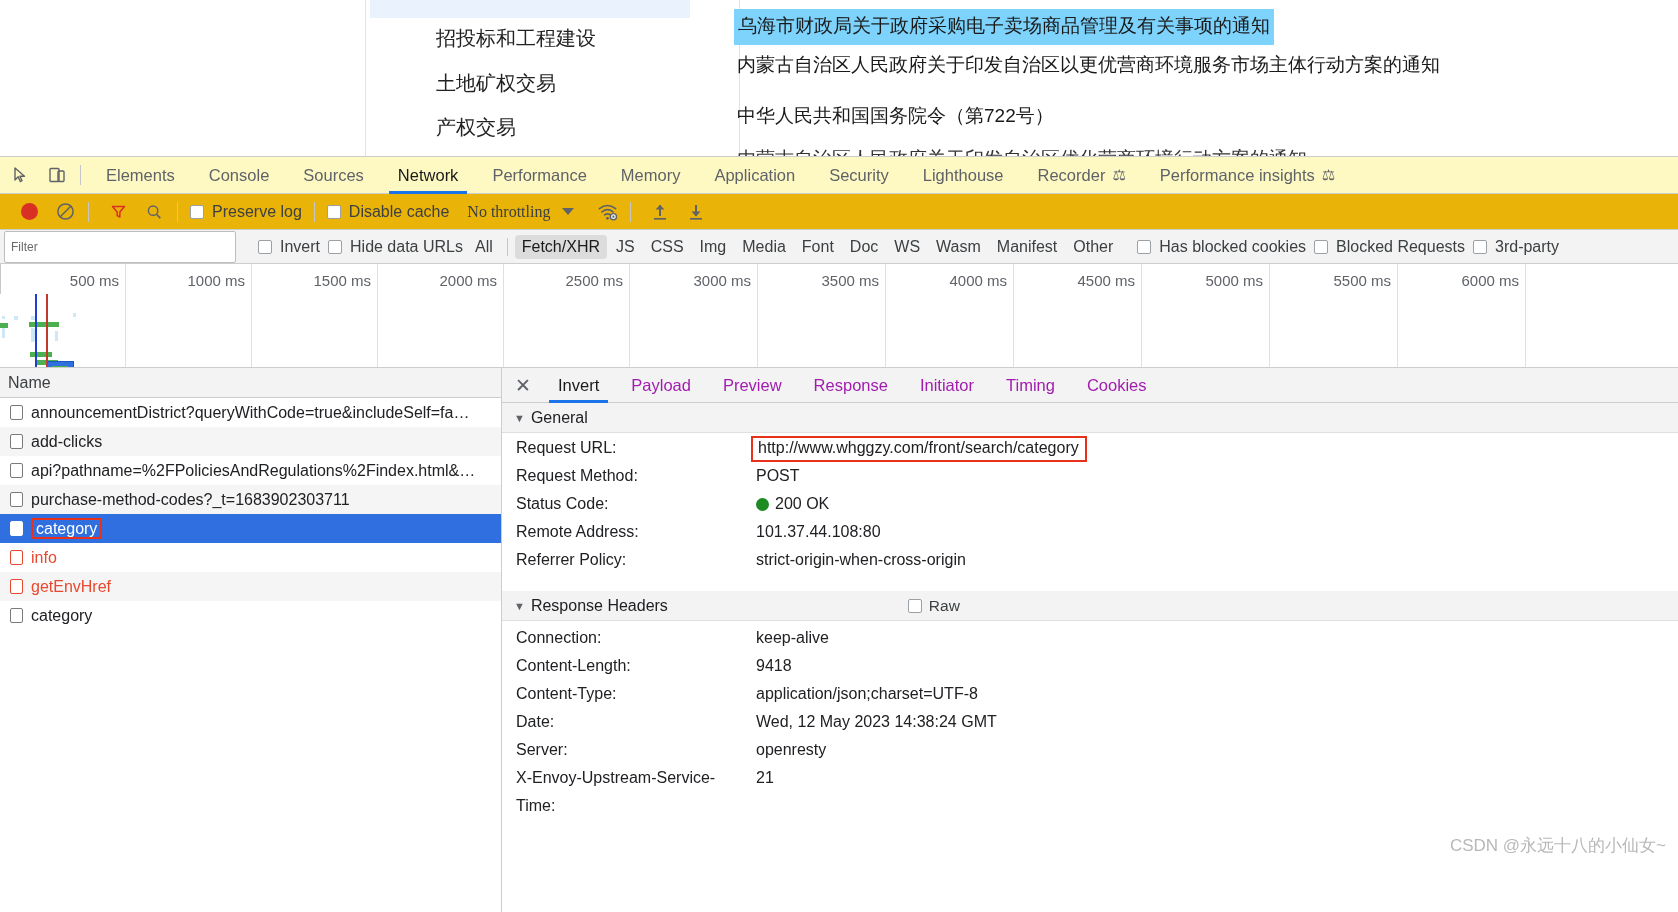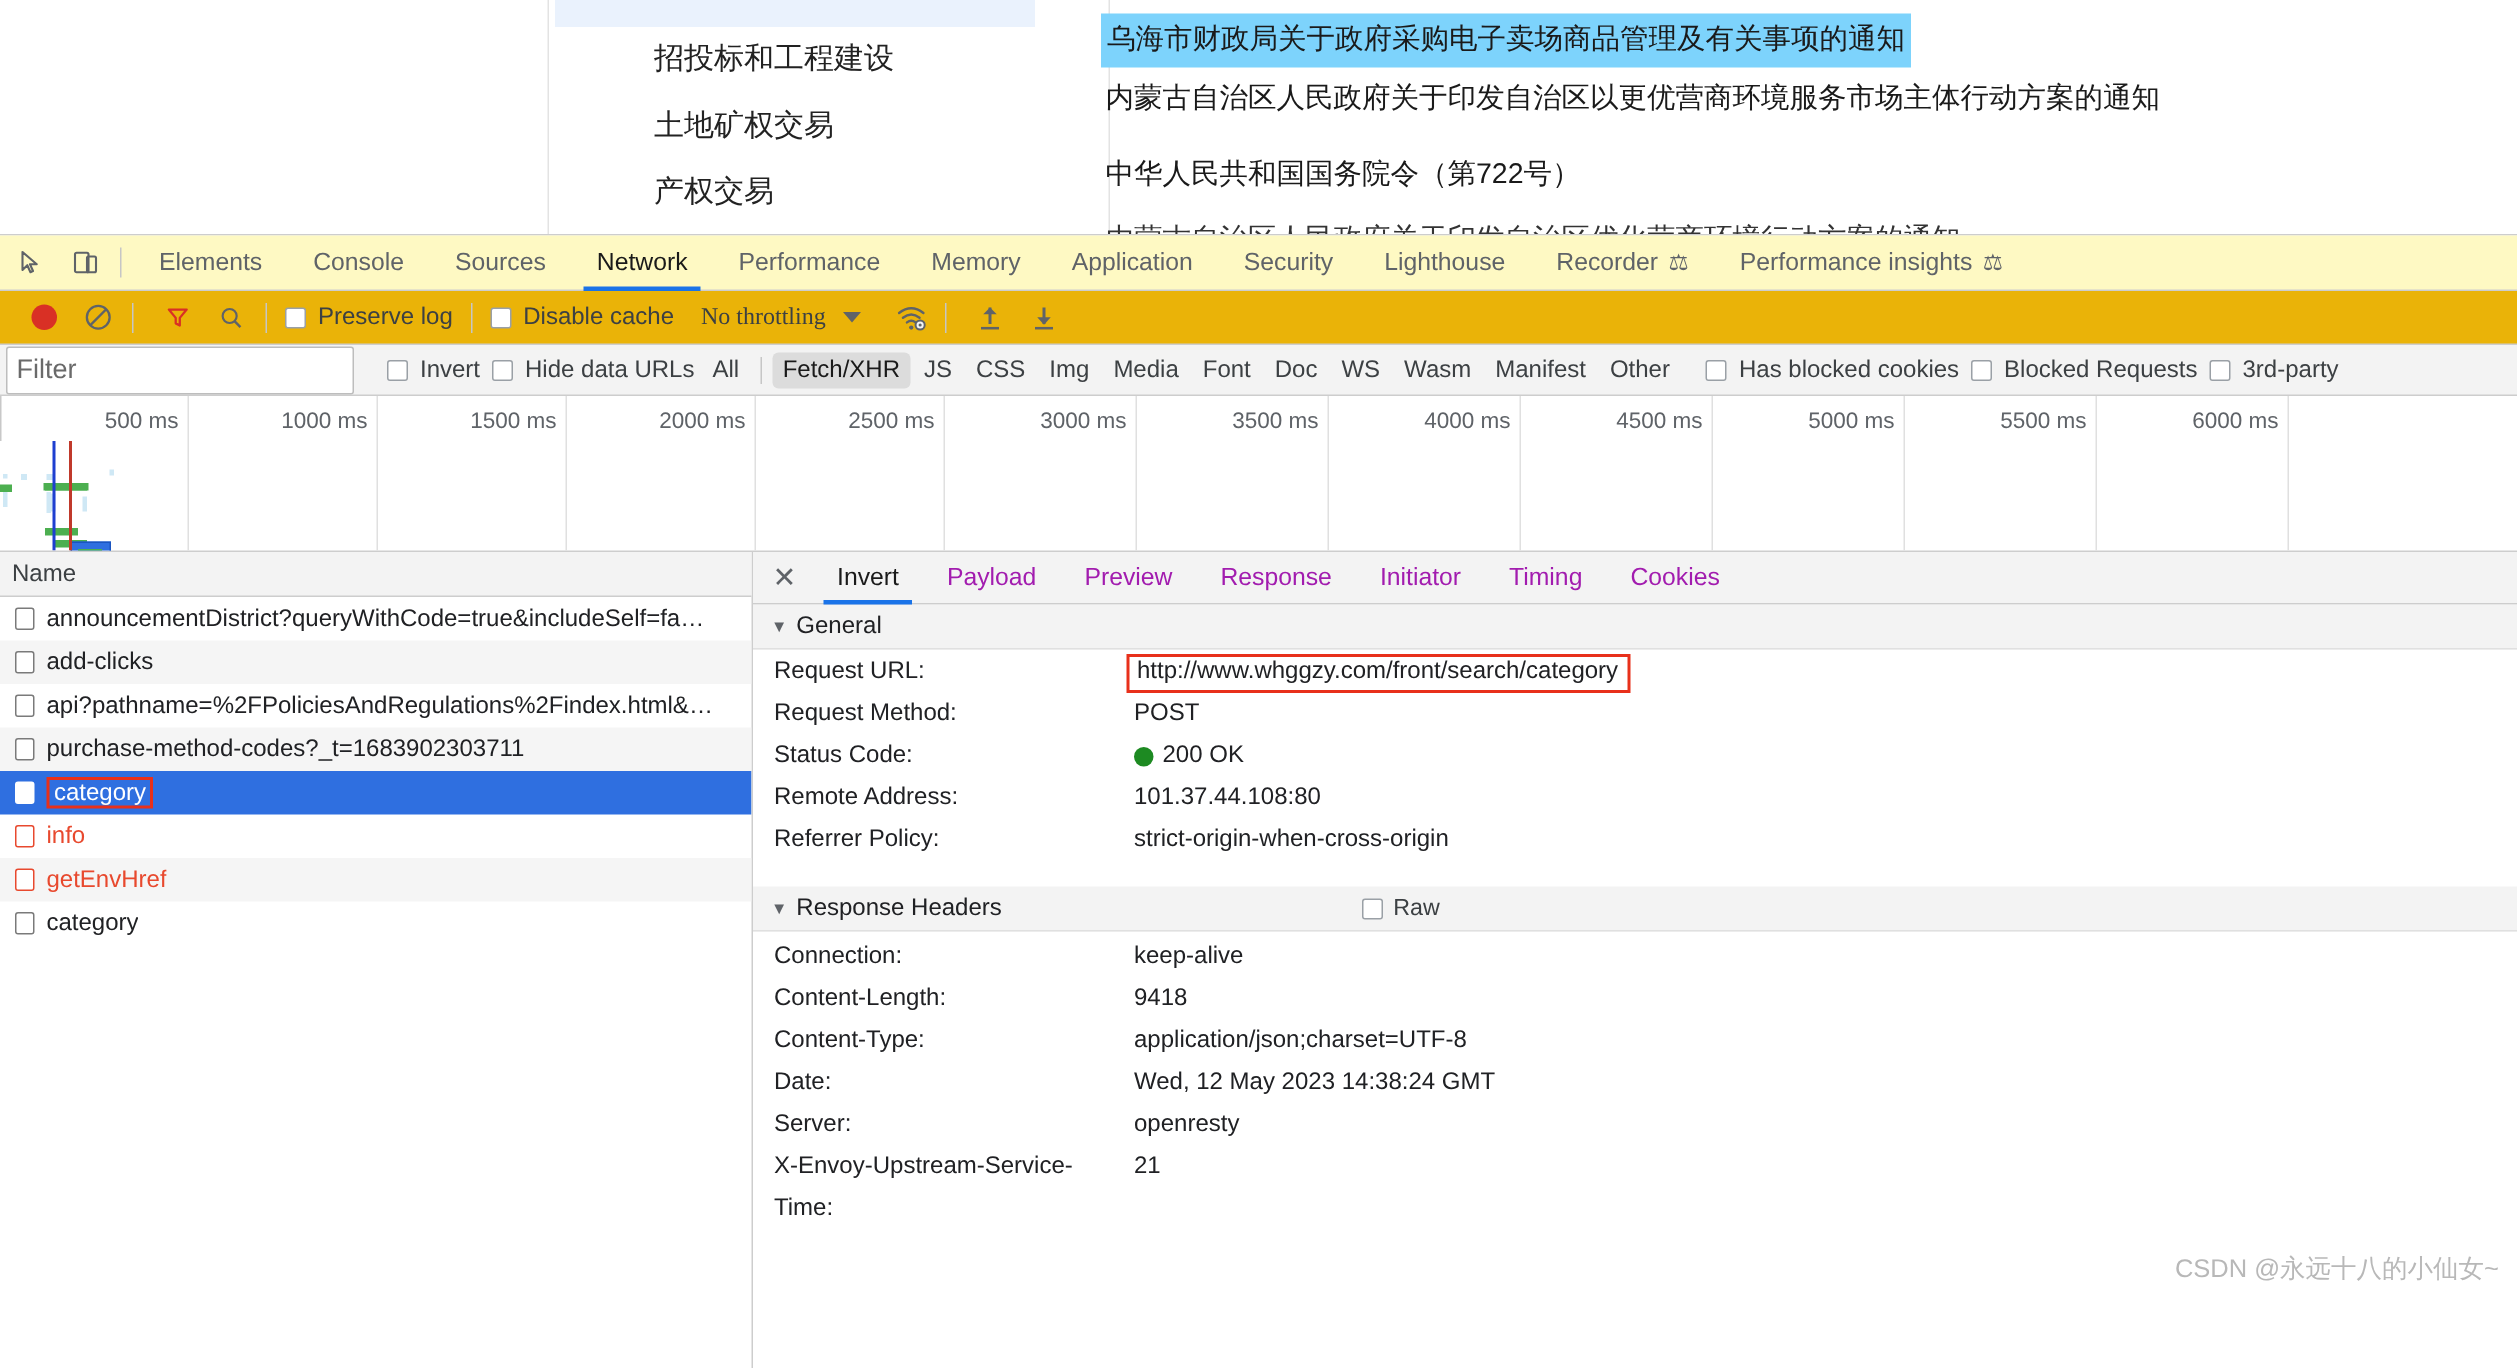--- a/index.html
+++ b/index.html
@@ -100,21 +100,21 @@
 
   
   .dt-filterbar {
     position: relative; height: 34px; background: #f3f3f3;
     border-bottom: 1px solid #cdcdcd;
     display: flex; align-items: center;
   }
   .filter-input {
     width: 232px; height: 32px; margin-left: 4px;
     border: 1px solid #bdbdbd; border-radius: 2px; background: #fff;
-    font-size: 18px; color: #3c4043; padding: 0 6px;
+    font-size: 12px; color: #3c4043; padding: 0 6px;
     font-family: "Liberation Sans", sans-serif;
     outline: none;
   }
   .filter-input::placeholder { color: #6a6a6a; }
   .ftype {
     font-size: 16px; color: #3c4043; padding: 3px 7px; margin: 0 1px;
     border-radius: 4px; cursor: pointer; white-space: nowrap;
   }
   .ftype.on { background: #dcdcdc; color: #1a1a1a; }
 

